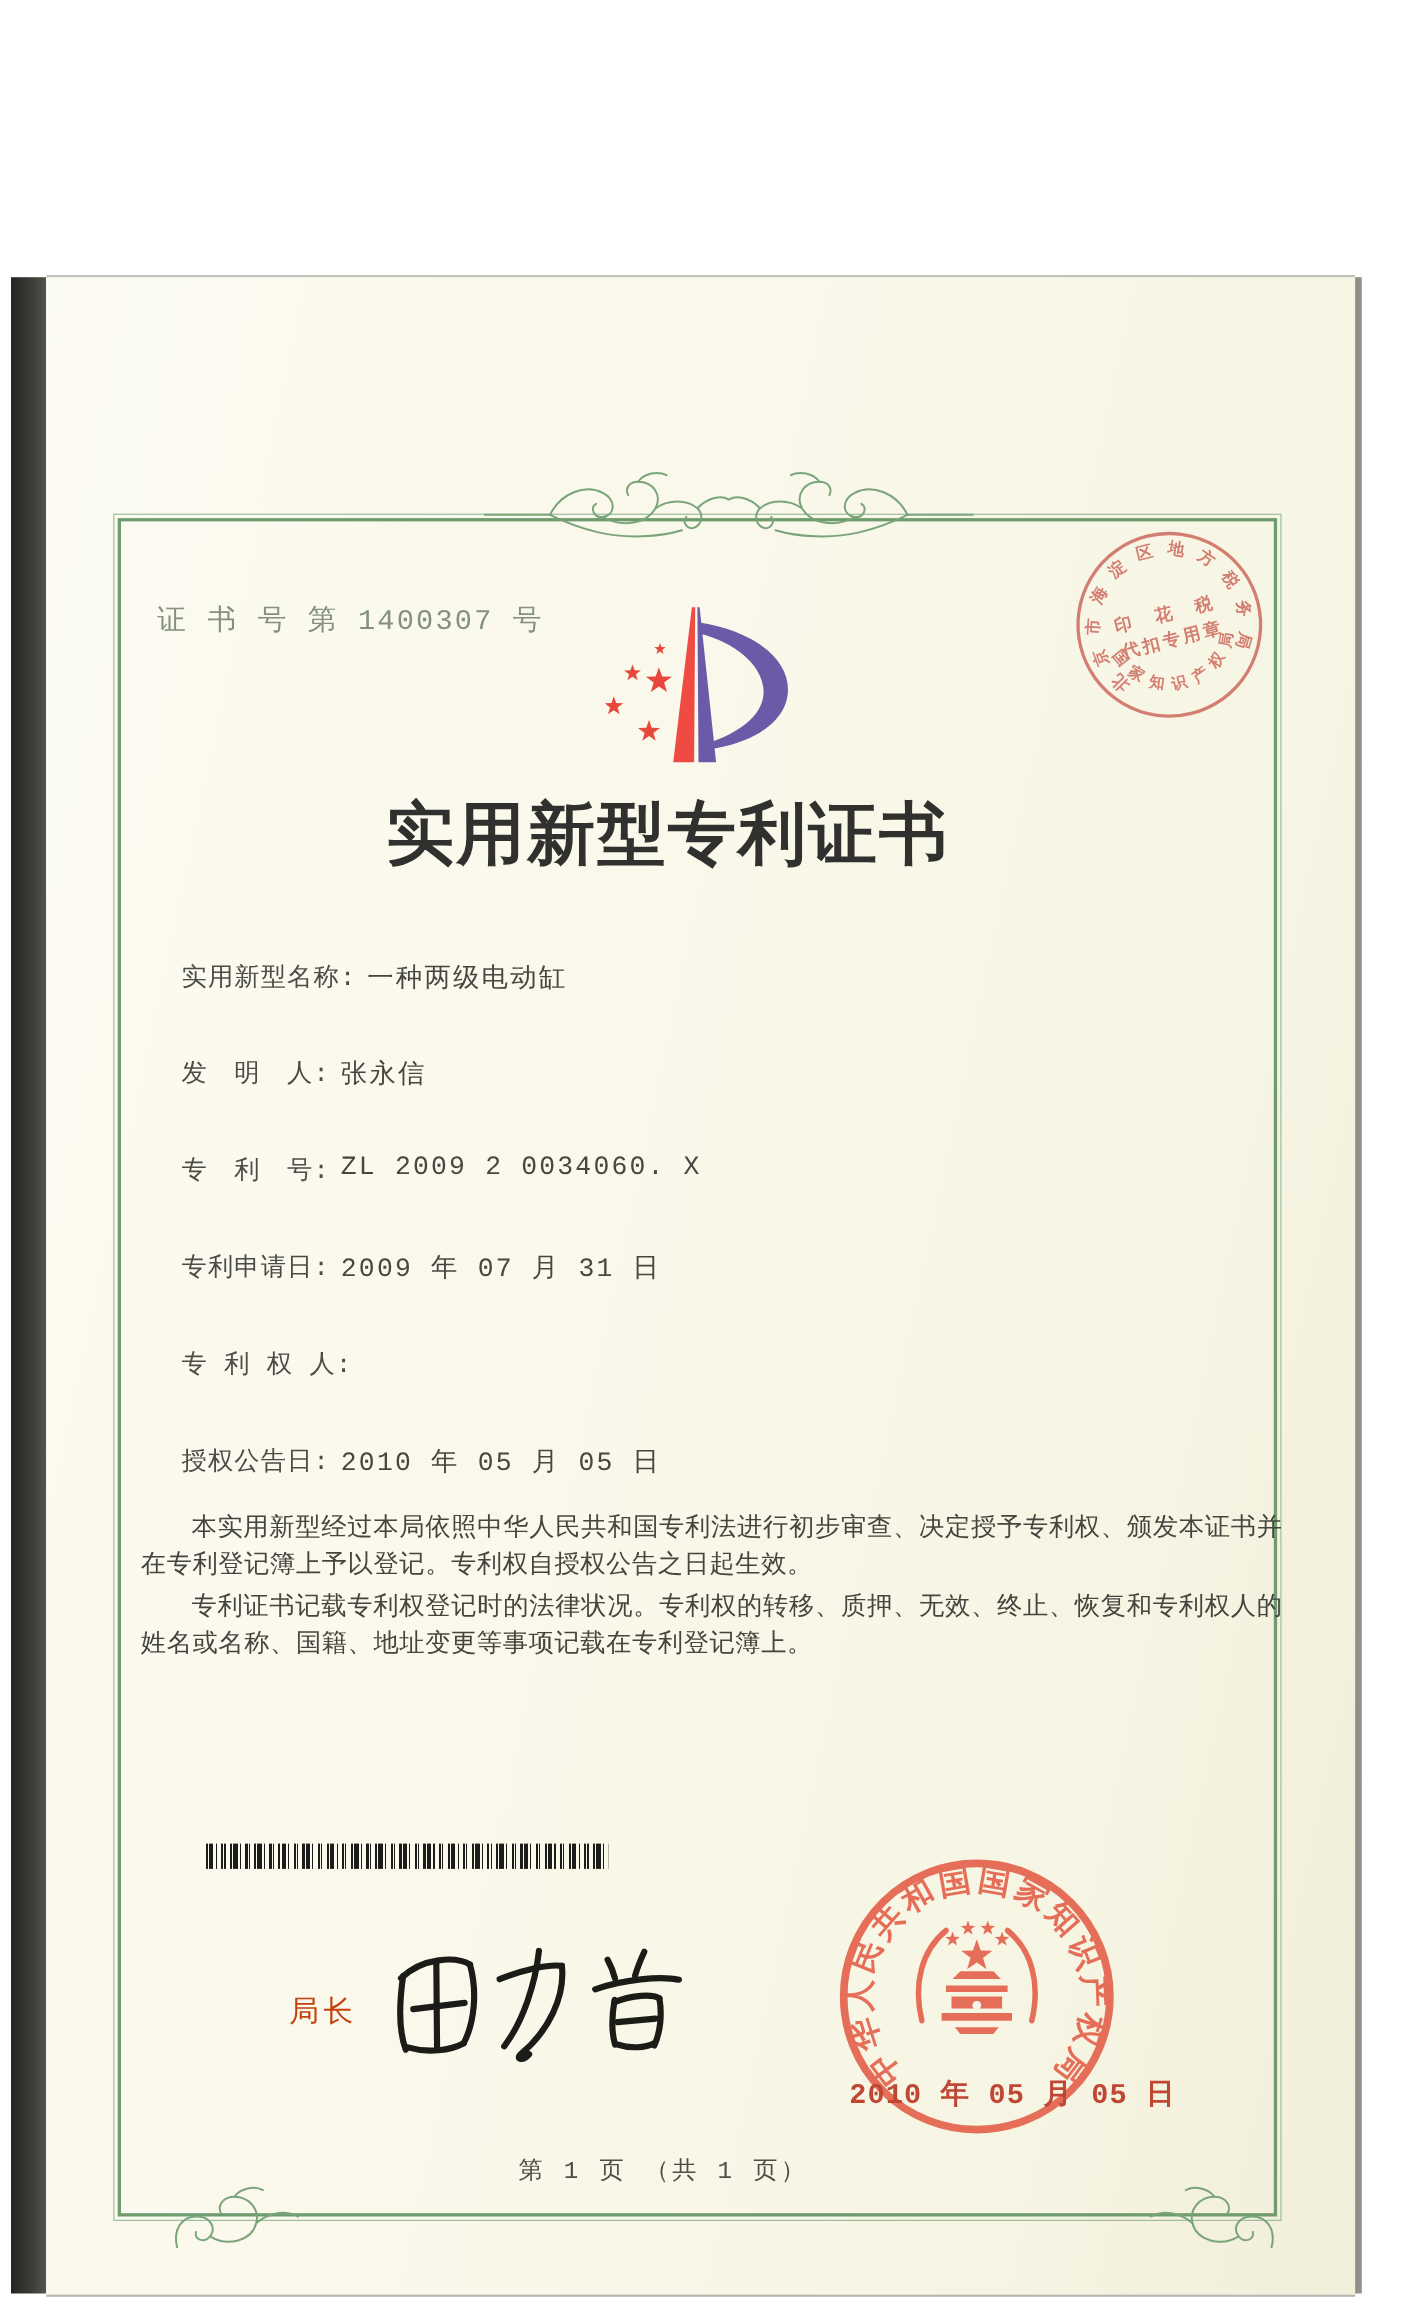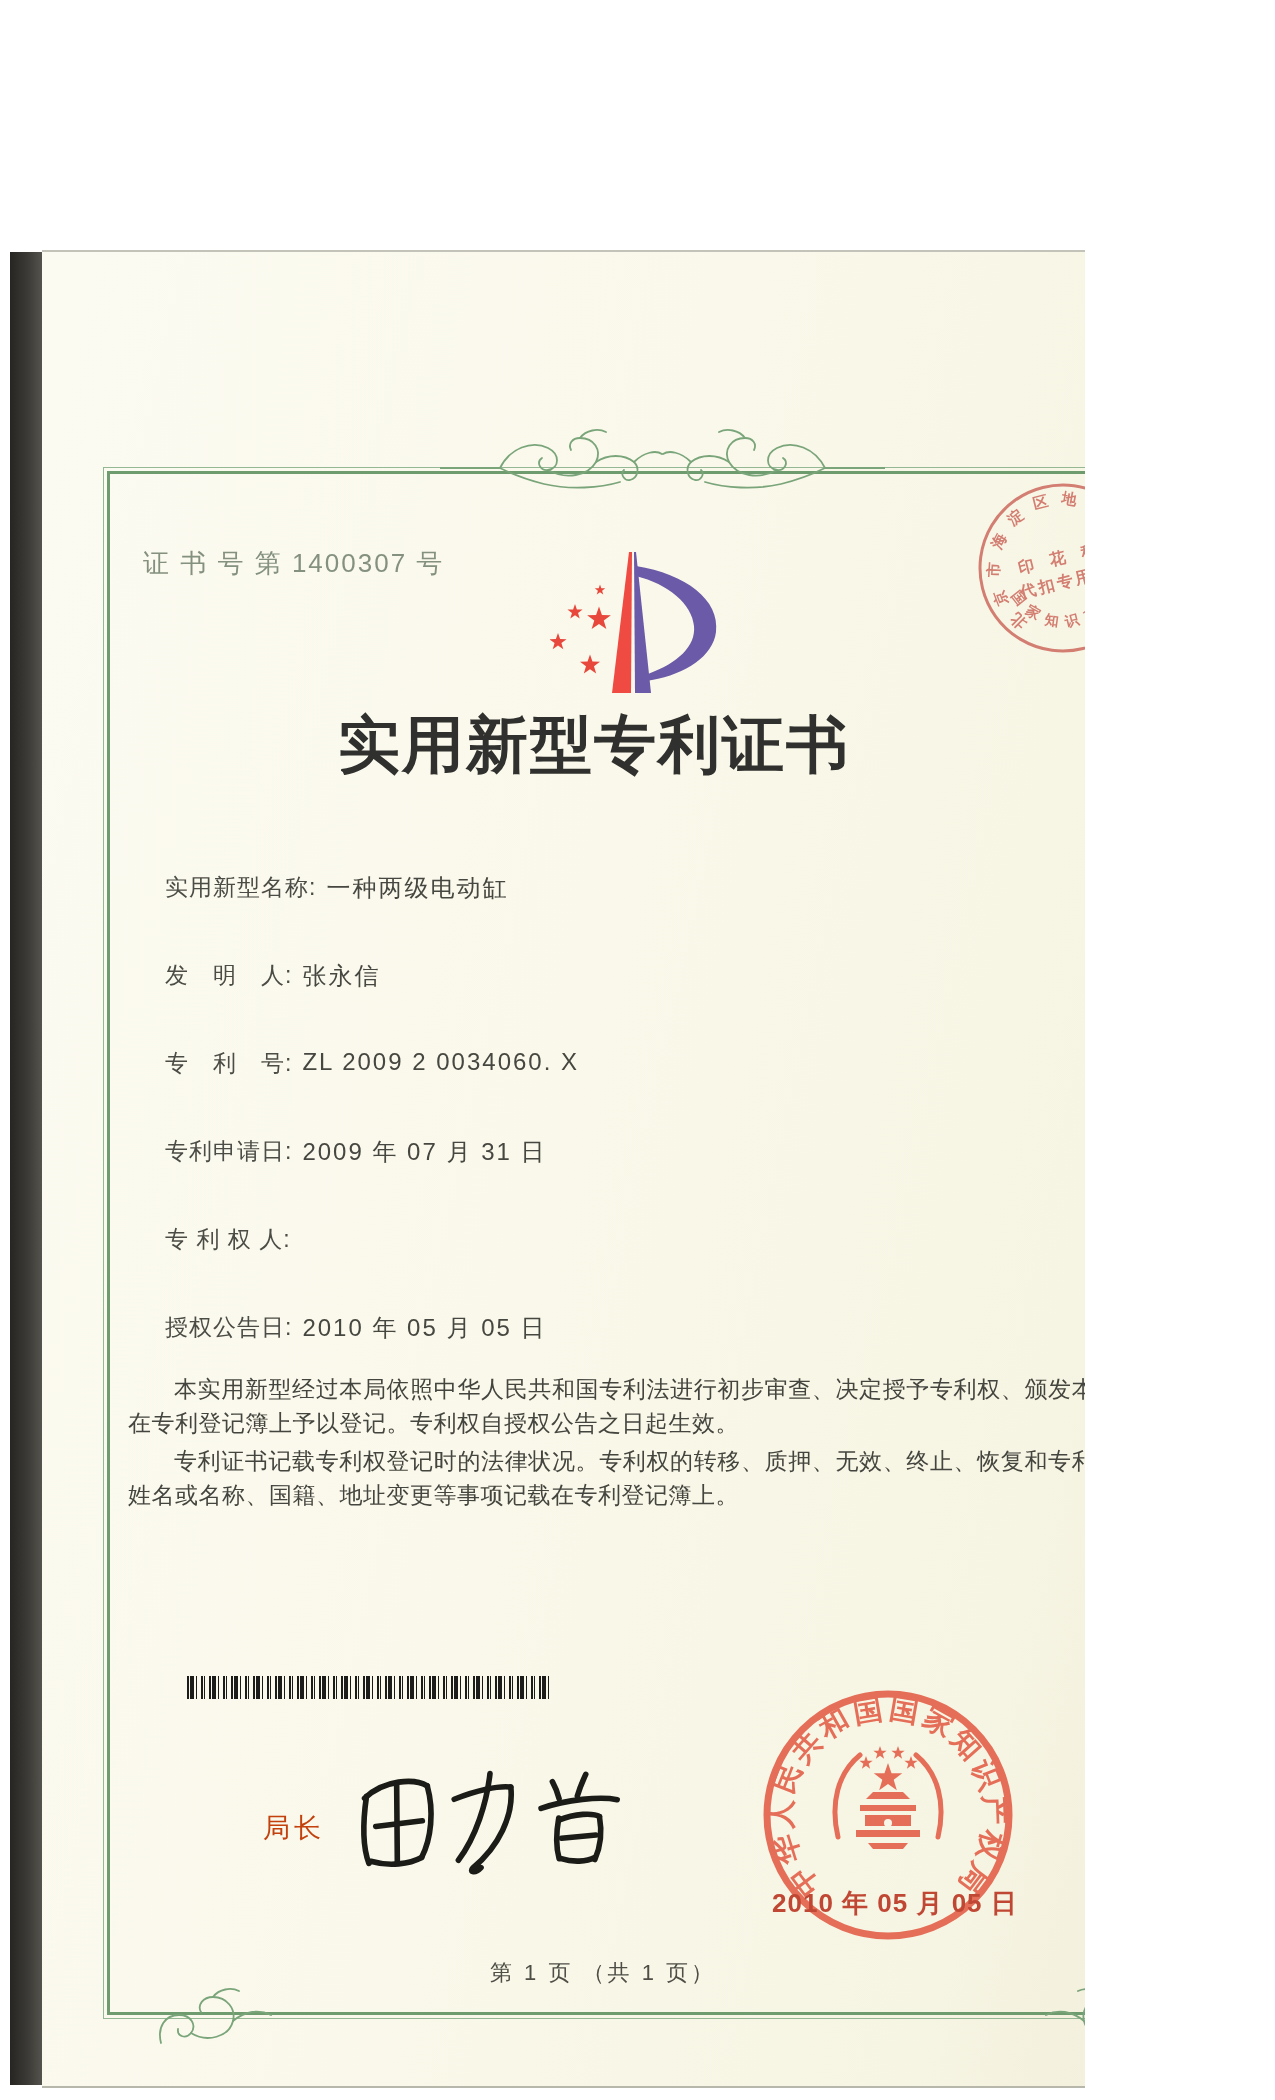--- a/index.html
+++ b/index.html
@@ -1,20 +1,20 @@
 <!DOCTYPE html>
 <html><head>
 <meta charset="utf-8">
 <style>
   * { box-sizing: border-box; }
   html,body { margin:0; padding:0; background:#ffffff; }
   .screen {
-    position:relative; width:1085px; height:2100px; overflow:hidden;
+    position:relative; width:1238px; height:2100px; overflow:hidden;
     background:#ffffff;
-    font-family:Liberation Sans, sans-serif;
+    font-family:Liberation Mono, monospace;
   }
   
   .strip-left {
     position:absolute; left:10px; top:252px; width:32px; height:1833px;
     background:linear-gradient(90deg,#262522 0%, #3b3a36 55%, #55534d 100%);
   }
   .page {
     position:absolute; left:42px; top:250px; width:1190px; height:1838px;
     background:linear-gradient(102deg,#fcfbf2 0%, #faf8ea 45%, #f6f4e2 80%, #f1eeda 100%);
     border-top:2px solid #c3c3b9; border-bottom:2px solid #b7b7ac;
@@ -33,21 +33,21 @@
     border:3px solid #6f9c6f;
   }
   .ornament { position:absolute; pointer-events:none; }
   
   .cert-no {
     position:absolute; left:143px; top:546px;
     font-size:26px; letter-spacing:2px; color:#84917f;
   }
   .logo { position:absolute; left:550px; top:548px; }
   .title {
-    position:absolute; left:335px; top:700px; margin:3px;
+    position:absolute; left:335px; top:700px; margin:16px;
     font-size:62px; font-weight:700; letter-spacing:2px; color:#30302e;
     white-space:nowrap;
   }
   .fields { position:absolute; left:165px; top:872px; width:960px; }
   .field-row { display:flex; height:88px; align-items:flex-start; }
   .flabel {
     font-size:23px; color:#4c4c46; white-space:pre; letter-spacing:1px;
   }
   .fvalue {
     font-size:24px; color:#474741; margin-left:10px; letter-spacing:2px; white-space:pre;

